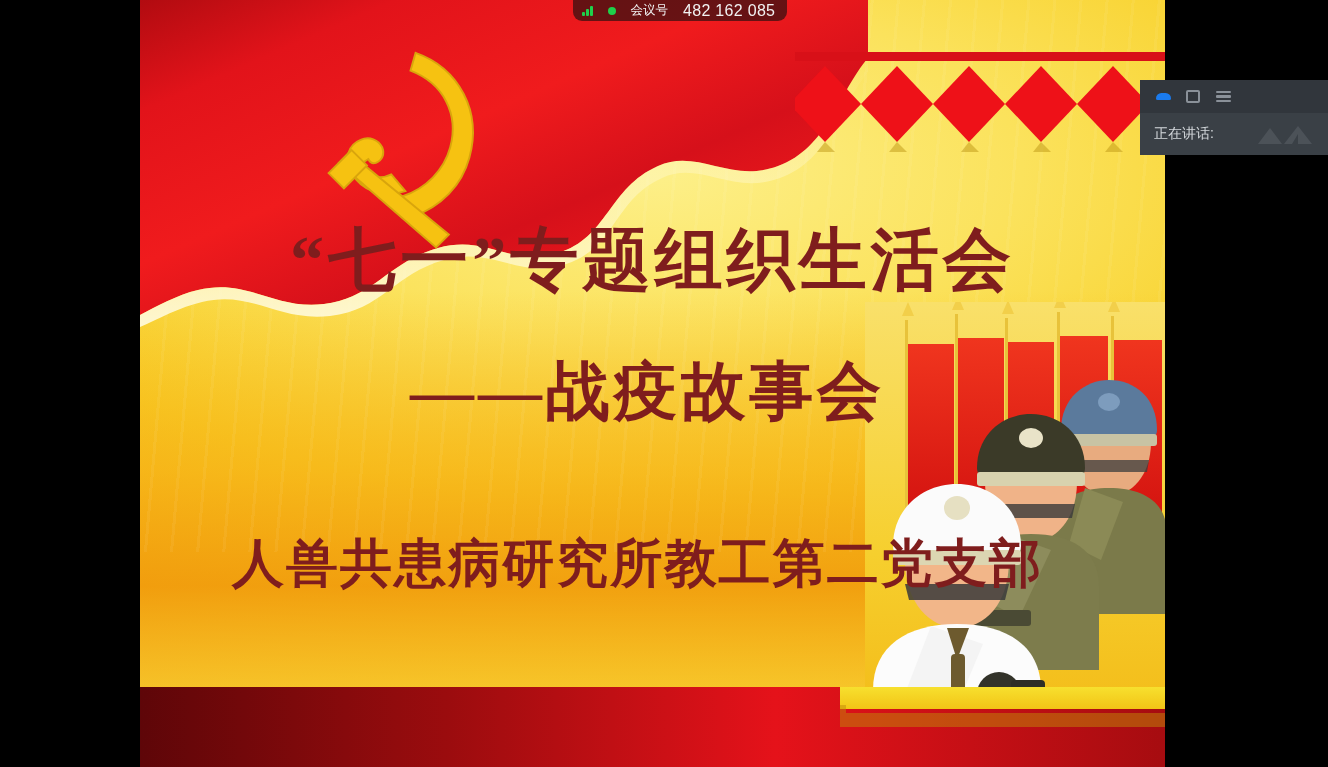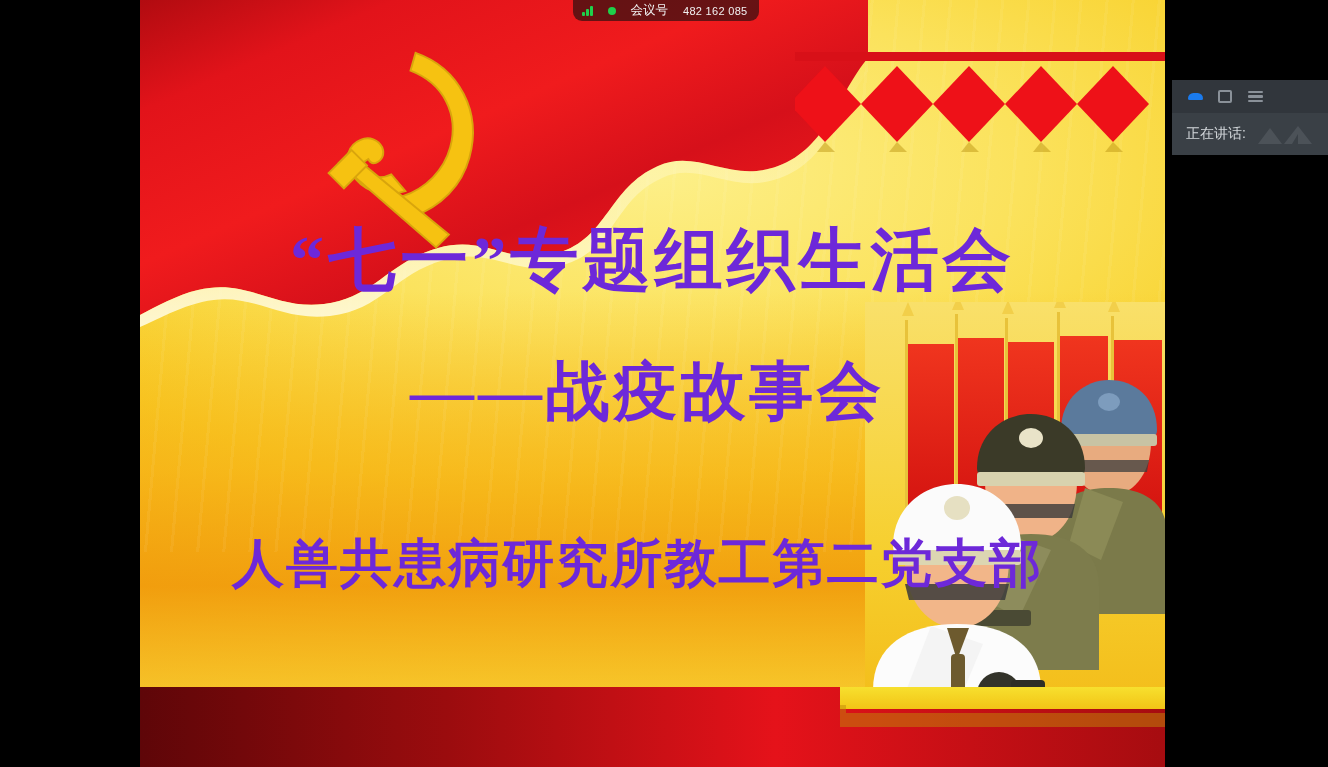--- a/index.html
+++ b/index.html
@@ -47,21 +47,21 @@
   }
   .photo svg{ display:block; width:100%; height:100%; }
 
   
   .bottom-band{ position:absolute; left:0; right:0; bottom:0; height:80px; }
   .bottom-band svg{ display:block; width:100%; height:100%; }
 
   
   .slide-text{ position:absolute; inset:0; }
   .line{
-    position:absolute; width:100%; text-align:center; color:#6d28d9;
+    position:absolute; width:100%; text-align:center; color:#7f1d1d;
     font-family:"Liberation Serif", "DejaVu Serif", serif;
     font-weight:700; white-space:nowrap; letter-spacing:.06em;
   }
   .title1{ top:226px; font-size:68px; line-height:1; }
   .title2{ top:360px; font-size:64px; line-height:1; padding-right:10px; }
   .title3{ top:538px; font-size:52px; line-height:1; padding-right:30px; letter-spacing:.04em; }
 
   
   .meeting-pill{
     position:absolute; left:573px; top:0; height:21px;
@@ -72,25 +72,25 @@
     color:#f1f1f1; font-size:12.5px;
     z-index:20;
   }
   .sig{ display:flex; align-items:flex-end; gap:1.5px; height:10px; }
   .sig i{ display:block; width:2.5px; background:#1fd04b; border-radius:1px; }
   .sig i:nth-child(1){ height:4px; }
   .sig i:nth-child(2){ height:7px; }
   .sig i:nth-child(3){ height:10px; }
   .dot-green{ width:8px; height:8px; border-radius:50%; background:#1fcf4a; }
   .meeting-label{ font-size:12.5px; }
-  .meeting-num{ font-size:11px; letter-spacing:.3px; }
+  .meeting-num{ font-size:16px; letter-spacing:.3px; }
 
   
   .panel{
-    position:absolute; right:0; top:80px; width:156px; z-index:30;
+    position:absolute; right:0; top:80px; width:188px; z-index:30;
     box-shadow:0 0 0 rgba(0,0,0,0);
   }
   .panel-titlebar{
     height:33px; background:#31363c; display:flex; align-items:center;
     gap:12px; padding-left:14px;
   }
   .win-btn{ width:18px; height:18px; display:flex; align-items:center; justify-content:center; cursor:default; }
   .ic-min{ width:15px; height:7px; background:#1a7bee;
            border-radius:7px 7px 2px 2px; }
   .ic-restore{ width:14px; height:13px; border:2px solid #8a9199; border-radius:2px; background:transparent; }

